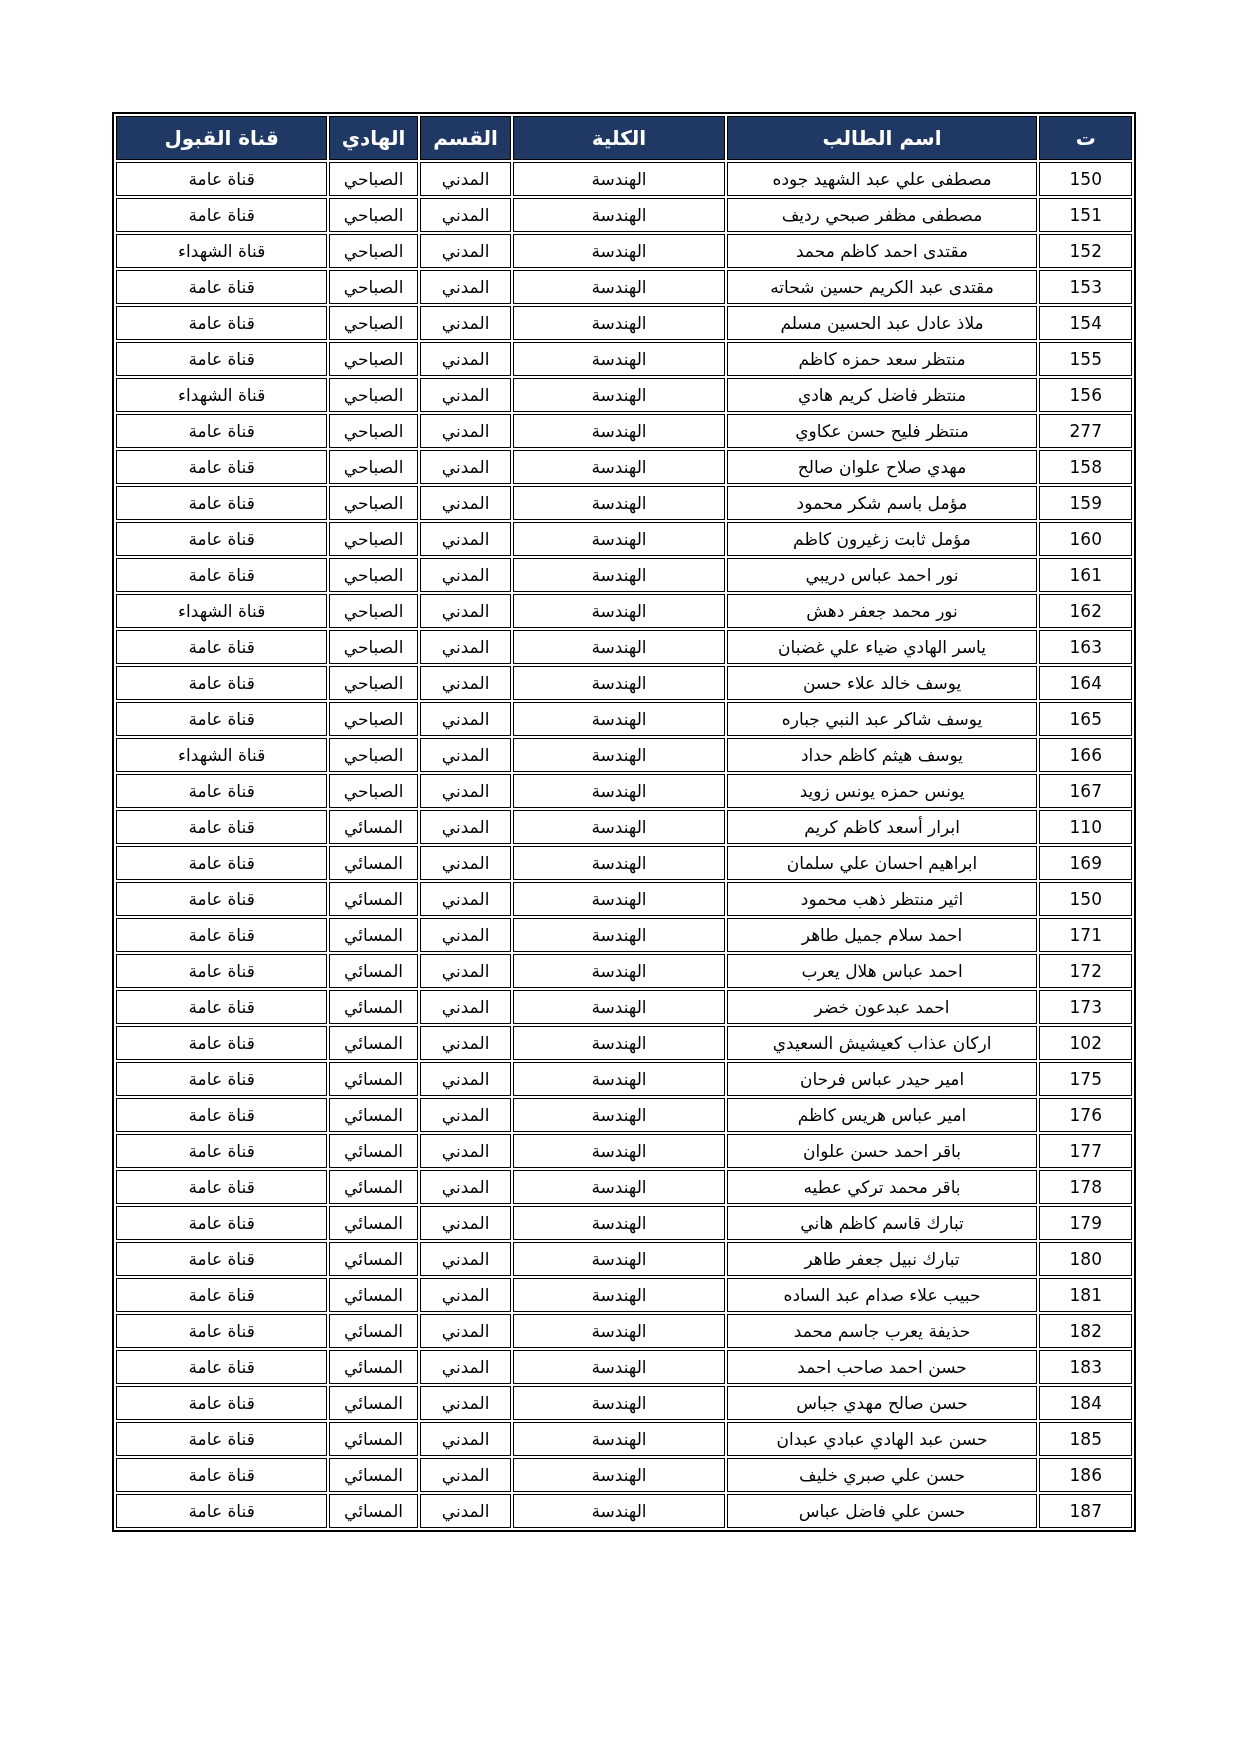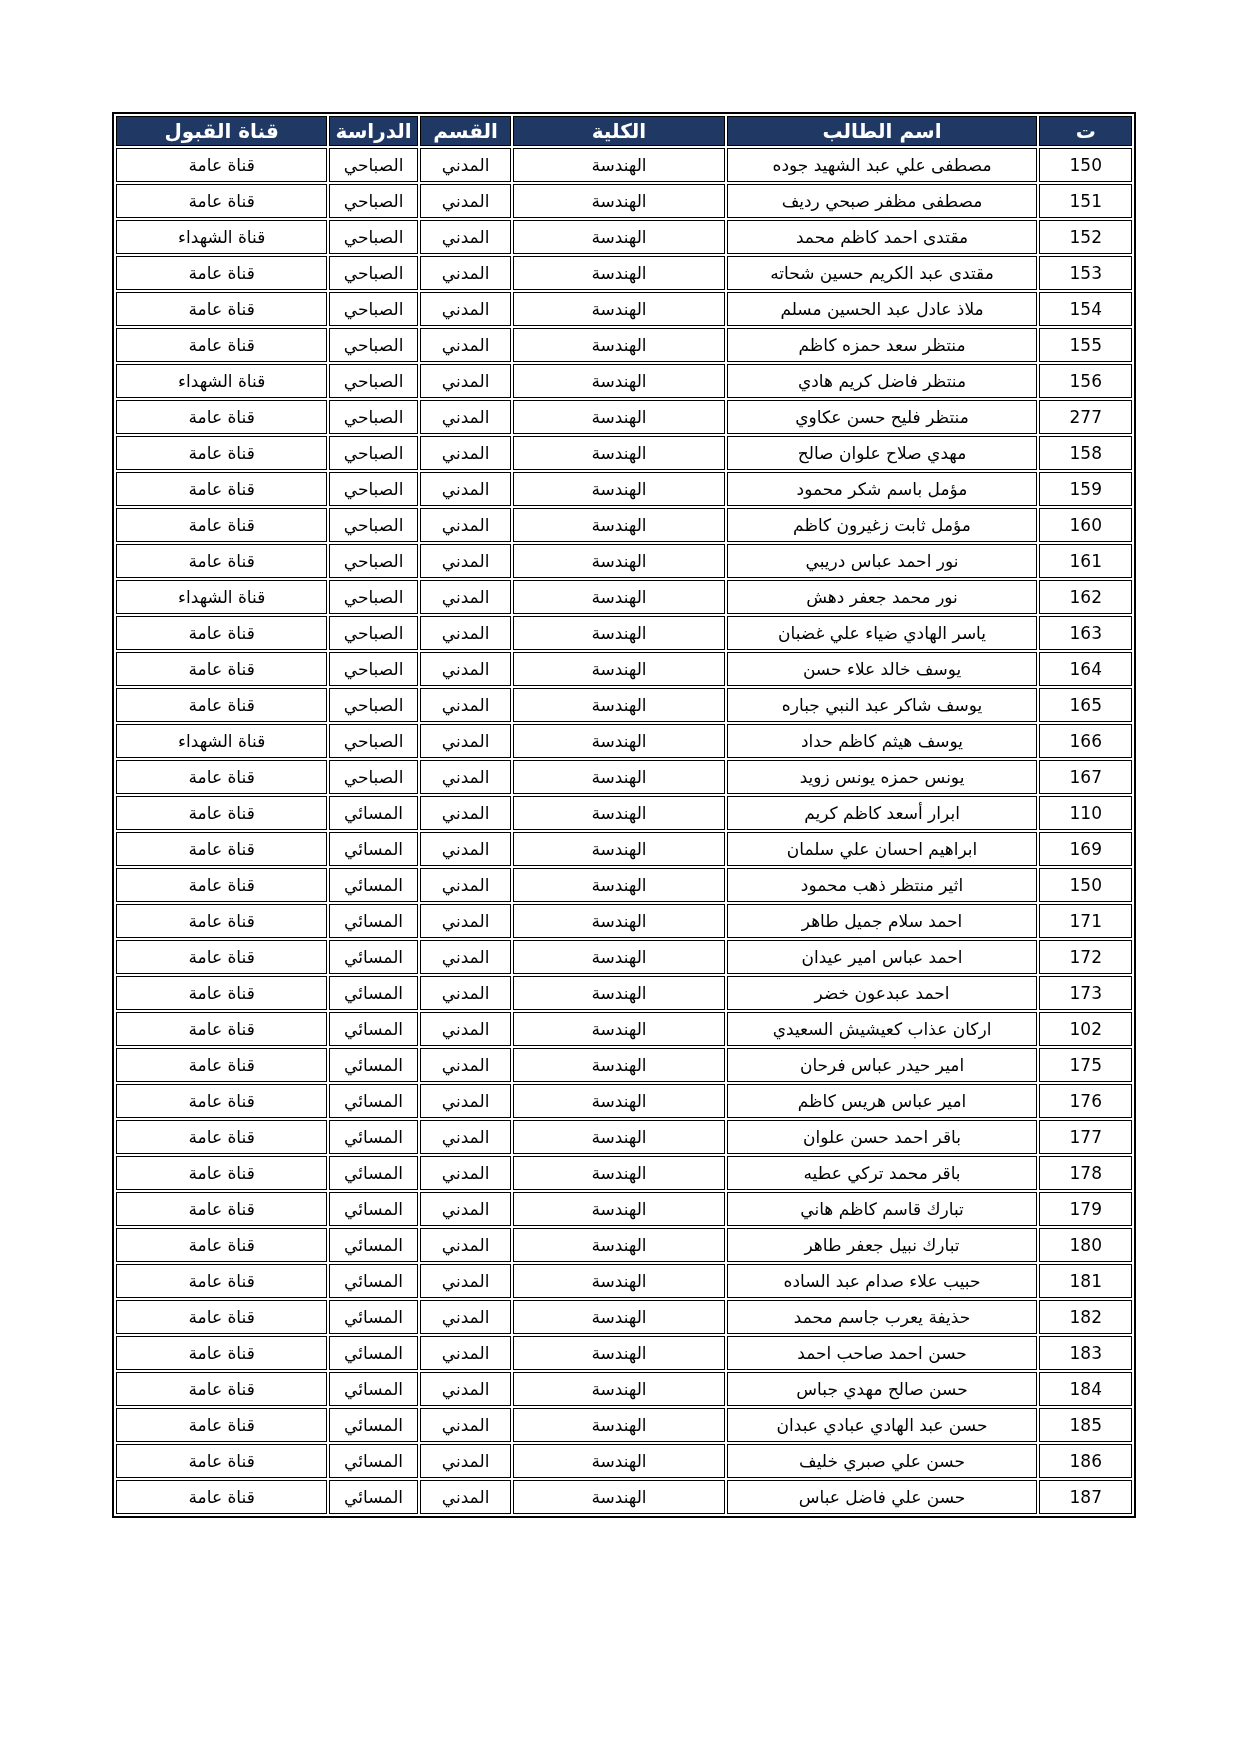--- a/index.html
+++ b/index.html
@@ -24,21 +24,21 @@
     border-spacing: 2px;
     border: 2px solid #000000;
     table-layout: fixed;
     direction: rtl;
   }
   table.student-table th {
     background: #1f3864;
     color: #ffffff;
     font-weight: bold;
     font-size: 20px;
-    height: 30px;
+    height: 44px;
     text-align: center;
     vertical-align: middle;
     border: 1px solid #000000;
     padding: 0 4px;
   }
   table.student-table td {
     background: #ffffff;
     color: #000000;
     font-size: 17px;
     height: 34px;
@@ -68,21 +68,21 @@
       <col class="c-dept">
       <col class="c-study">
       <col class="c-channel">
     </colgroup>
     <thead>
       <tr>
         <th>ت</th>
         <th>اسم الطالب</th>
         <th>الكلية</th>
         <th>القسم</th>
-        <th>الدراسة</th>
+        <th>الهادي</th>
         <th>قناة القبول</th>
       </tr>
     </thead>
     <tbody>
         <tr>
     <td>150</td>
     <td>مصطفى علي عبد الشهيد جوده</td>
     <td>الهندسة</td>
     <td>المدني</td>
     <td>الصباحي</td>
@@ -251,21 +251,21 @@
         <tr>
     <td>171</td>
     <td>احمد سلام جميل طاهر</td>
     <td>الهندسة</td>
     <td>المدني</td>
     <td>المسائي</td>
     <td>قناة عامة</td>
   </tr>
         <tr>
     <td>172</td>
-    <td>احمد عباس امير عيدان</td>
+    <td>احمد عباس هلال يعرب</td>
     <td>الهندسة</td>
     <td>المدني</td>
     <td>المسائي</td>
     <td>قناة عامة</td>
   </tr>
         <tr>
     <td>173</td>
     <td>احمد عبدعون خضر</td>
     <td>الهندسة</td>
     <td>المدني</td>

